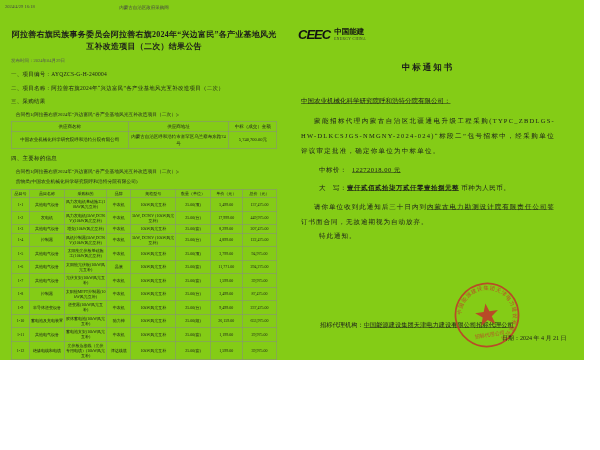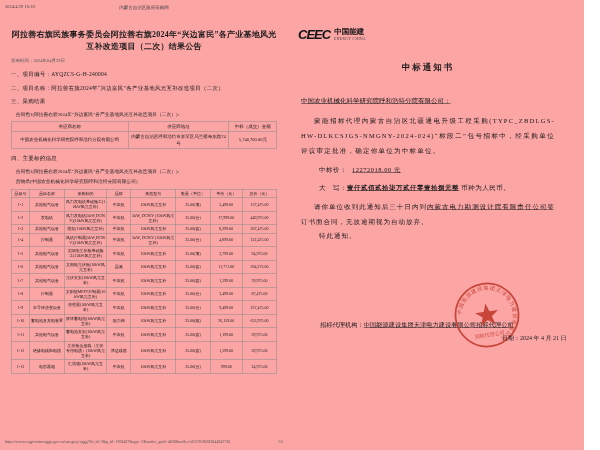--- a/index.html
+++ b/index.html
@@ -1,21 +1,21 @@
 <!DOCTYPE html>
 <html><head>
 <meta charset="utf-8">
 <style>
   html,body{margin:0;padding:0;}
   body{
     width:600px;height:450px;overflow:hidden;position:relative;
     background:#ffffff;color:#1a1a1a;
     font-family:"Liberation Serif","DejaVu Serif",serif;
   }
-  .page{position:absolute;top:0;height:450px;overflow:hidden;background:#fca5a5;}
+  .page{position:absolute;top:0;height:360px;overflow:hidden;background:#84cc16;}
   .page-inner{width:576px;height:900px;transform:scale(0.5);transform-origin:0 0;position:relative;box-sizing:border-box;}
   
   #left-page{left:0;width:300px;}
   #left-page .page-inner{padding:10px 22px 0 22px;}
   .print-datetime{position:absolute;top:8px;left:10px;font-size:9px;color:#444;}
   .print-site{position:absolute;top:8px;left:0;width:100%;text-align:center;font-size:9px;color:#444;}
   .doc-title{margin-top:46px;font-size:16px;font-weight:bold;text-align:center;line-height:1.55;letter-spacing:0.5px;}
   .publish-date{font-size:9px;color:#555;margin:8px 0 14px 0;}
   .sect{font-size:11px;margin:12px 0;letter-spacing:0.5px;}
   .pkg-note{font-size:9.5px;margin:8px 0;text-indent:1em;color:#222;}

